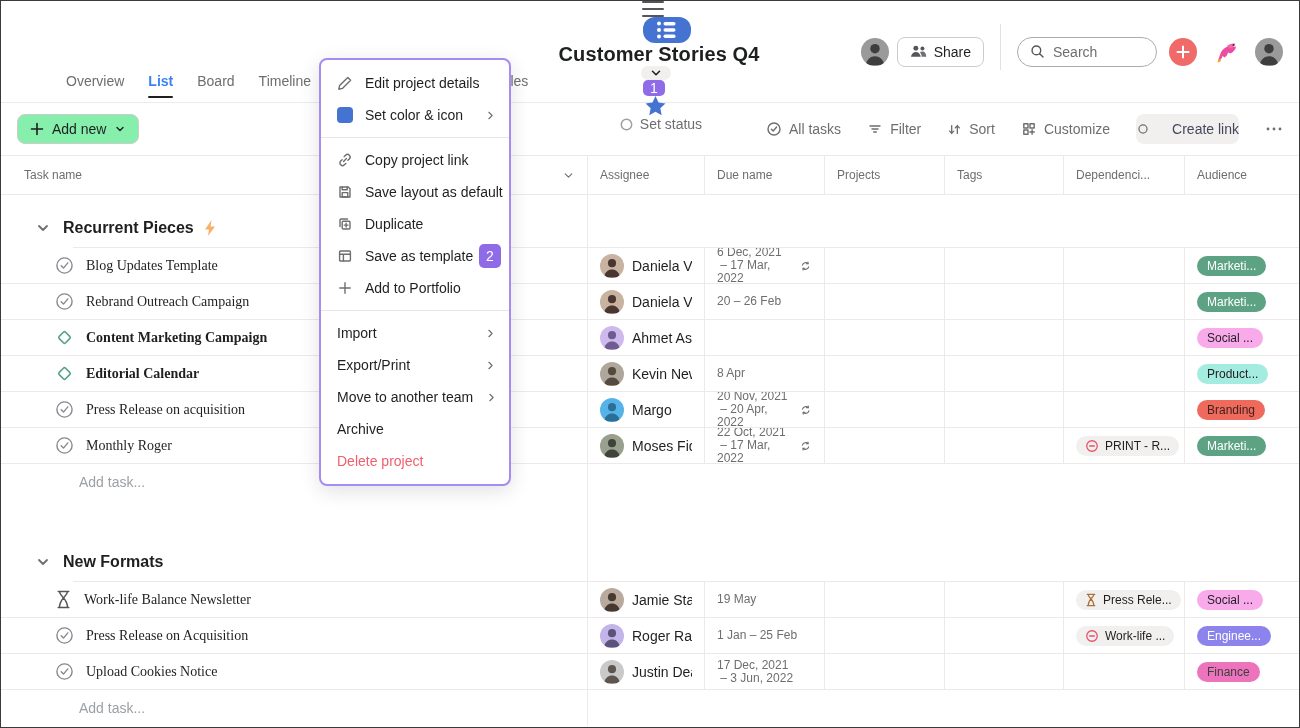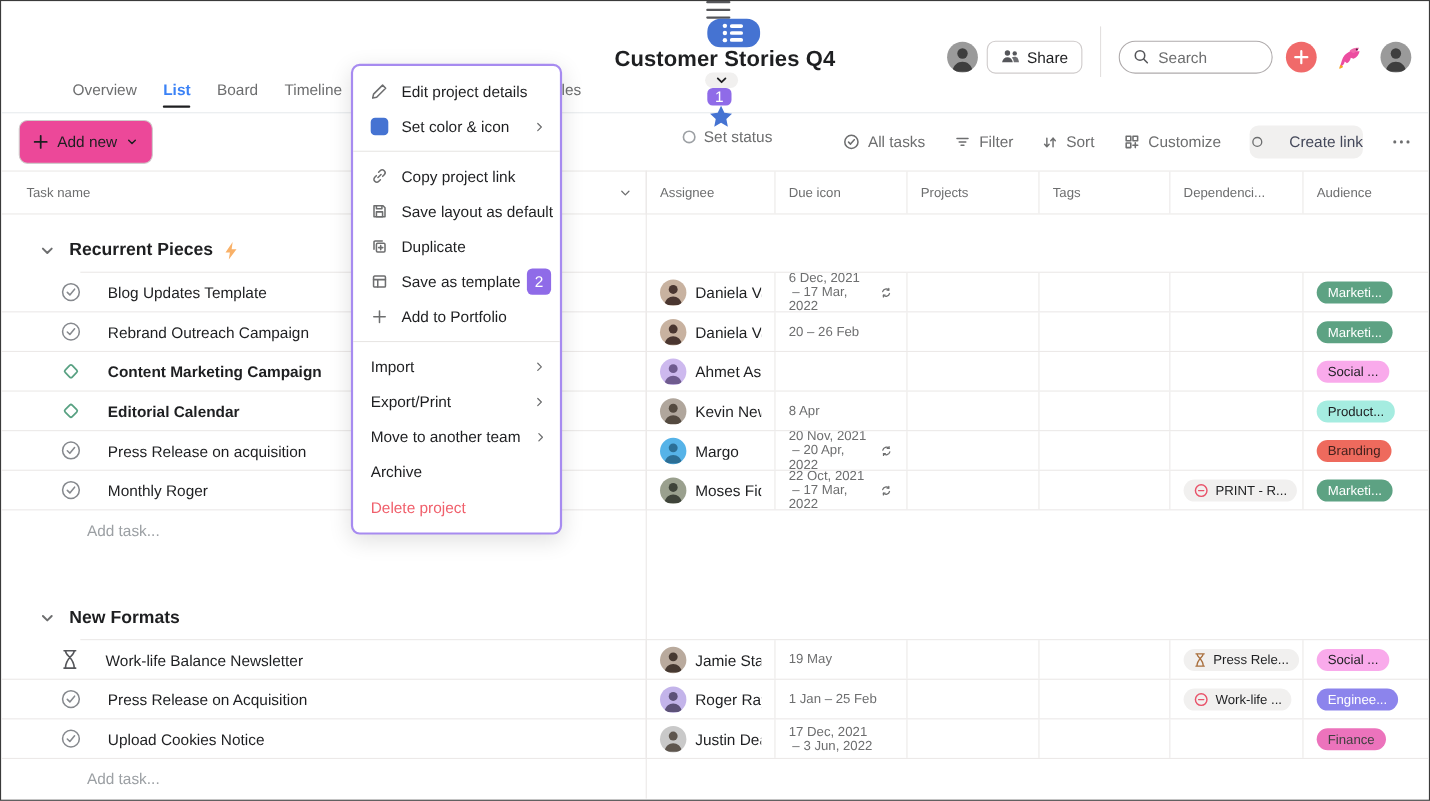--- a/index.html
+++ b/index.html
@@ -34,41 +34,41 @@
 
   
   .tabs { display:flex; align-items:flex-start; gap:24px; padding-left:65px; height:30px; border-bottom:1px solid #e8ecee; font-size:14px; }
   .tab { color:#6d6e6f; cursor:pointer; padding-bottom:9px; position:relative; white-space:nowrap; }
   .tab.active { color:#3b82f6; font-weight:bold; }
   .tab.active::after { content:""; position:absolute; left:0; right:0; bottom:0; height:2px; background:#1e1f21; border-radius:2px; }
   .tab:nth-child(5) { margin-left:76px; }
 
   
   .toolbar { height:52px; display:flex; align-items:center; padding:0 16px; }
-  .addnew { display:flex; align-items:center; gap:8px; border:1px solid #cfcbcb; border-radius:8px; height:40px; padding:0 12px; font-size:14px; cursor:pointer; background:#ec4899; }
+  .addnew { display:flex; align-items:center; gap:8px; border:1px solid #cfcbcb; border-radius:8px; height:30px; padding:0 12px; font-size:14px; cursor:pointer; background:#86efac; }
   .tool-right { margin-left:auto; display:flex; align-items:center; gap:26px; }
   .tool-item { display:flex; align-items:center; gap:7px; color:#6d6e6f; font-size:14px; cursor:pointer; white-space:nowrap; }
   .tool-item.boxed { background:#f1f0ef; border-radius:8px; height:30px; padding:0 0; color:#44485a;gap:22px; }
 
   
   .grid { position:relative; }
   .vline-main { position:absolute; left:586px; top:0; bottom:0; width:1px; background:#ece9e8; }
   .thead { display:flex; height:40px; border-top:1px solid #ece9e8; border-bottom:1px solid #ece9e8; font-size:12px; color:#6d6e6f; }
   .th { display:flex; align-items:center; padding:0 12px; border-left:1px solid #ece9e8; }
   .th.first { border-left:none; padding-left:23px; flex:none; width:586px; justify-content:space-between; }
   .cw-assignee{width:117px;flex:none}.cw-due{width:120px;flex:none}.cw-projects{width:120px;flex:none}
   .cw-tags{width:119px;flex:none}.cw-dep{width:121px;flex:none}.cw-aud{width:114px;flex:none}
 
   .section-head { height:40px; margin-top:13px; display:flex; align-items:center; padding-left:36px; gap:14px; position:relative; }
   .section-head::after { content:""; position:absolute; left:72px; right:0; bottom:0; height:1px; background:#ece9e8; }
   .sec-arrow { cursor:pointer; }
   .sec-title { font-size:16px; font-weight:bold; display:flex; align-items:center; gap:8px; cursor:pointer; }
   .trow { display:flex; height:36px; border-bottom:1px solid #ece9e8; font-size:14px; }
   .cell { display:flex; align-items:center; padding:0 12px; border-left:1px solid #ece9e8; overflow:hidden; }
-  .cell.c-name { border-left:none; width:586px; flex:none; padding-left:54px; gap:24px; }
+  .cell.c-name { border-left:none; width:586px; flex:none; padding-left:54px; gap:12px;font-family:Liberation Serif, serif; }
   .tname { white-space:nowrap; cursor:pointer; }
   .tname.bold { font-weight:bold; }
   .assignee-name { margin-left:8px; white-space:nowrap; overflow:hidden; font-size:14px; }
   .due { color:#6d6e6f; font-size:12px; line-height:13px; display:flex; align-items:center; gap:4px; }
   .addtask-row { height:36px; display:flex; align-items:center; padding-left:78px; color:#9ca0a4; font-size:14px; cursor:pointer; }
   .section-gap { height:29px; }
 
   .pill { border-radius:11px; padding:3px 10px; font-size:12px; white-space:nowrap; cursor:pointer; }
   .pill.green { background:var(--pill-green); color:#fff; }
   .pill.lightpink { background:var(--pill-lightpink); color:#1e1f21; }
@@ -249,21 +249,21 @@
       <div class="th first">
         <span>Task name</span>
         <svg width="13" height="13" viewBox="0 0 16 16" fill="none" stroke="#6d6e6f" stroke-width="1.4" stroke-linecap="round" stroke-linejoin="round">
           <path d="M4 6l4 4 4-4"></path>
         </svg>
       </div>
       <div class="th cw-assignee">
         <span>Assignee</span>
       </div>
       <div class="th cw-due">
-        <span>Due icon</span>
+        <span>Due name</span>
       </div>
       <div class="th cw-projects">
         <span>Projects</span>
       </div>
       <div class="th cw-tags">
         <span>Tags</span>
       </div>
       <div class="th cw-dep">
         <span>Dependenci...</span>
       </div>

